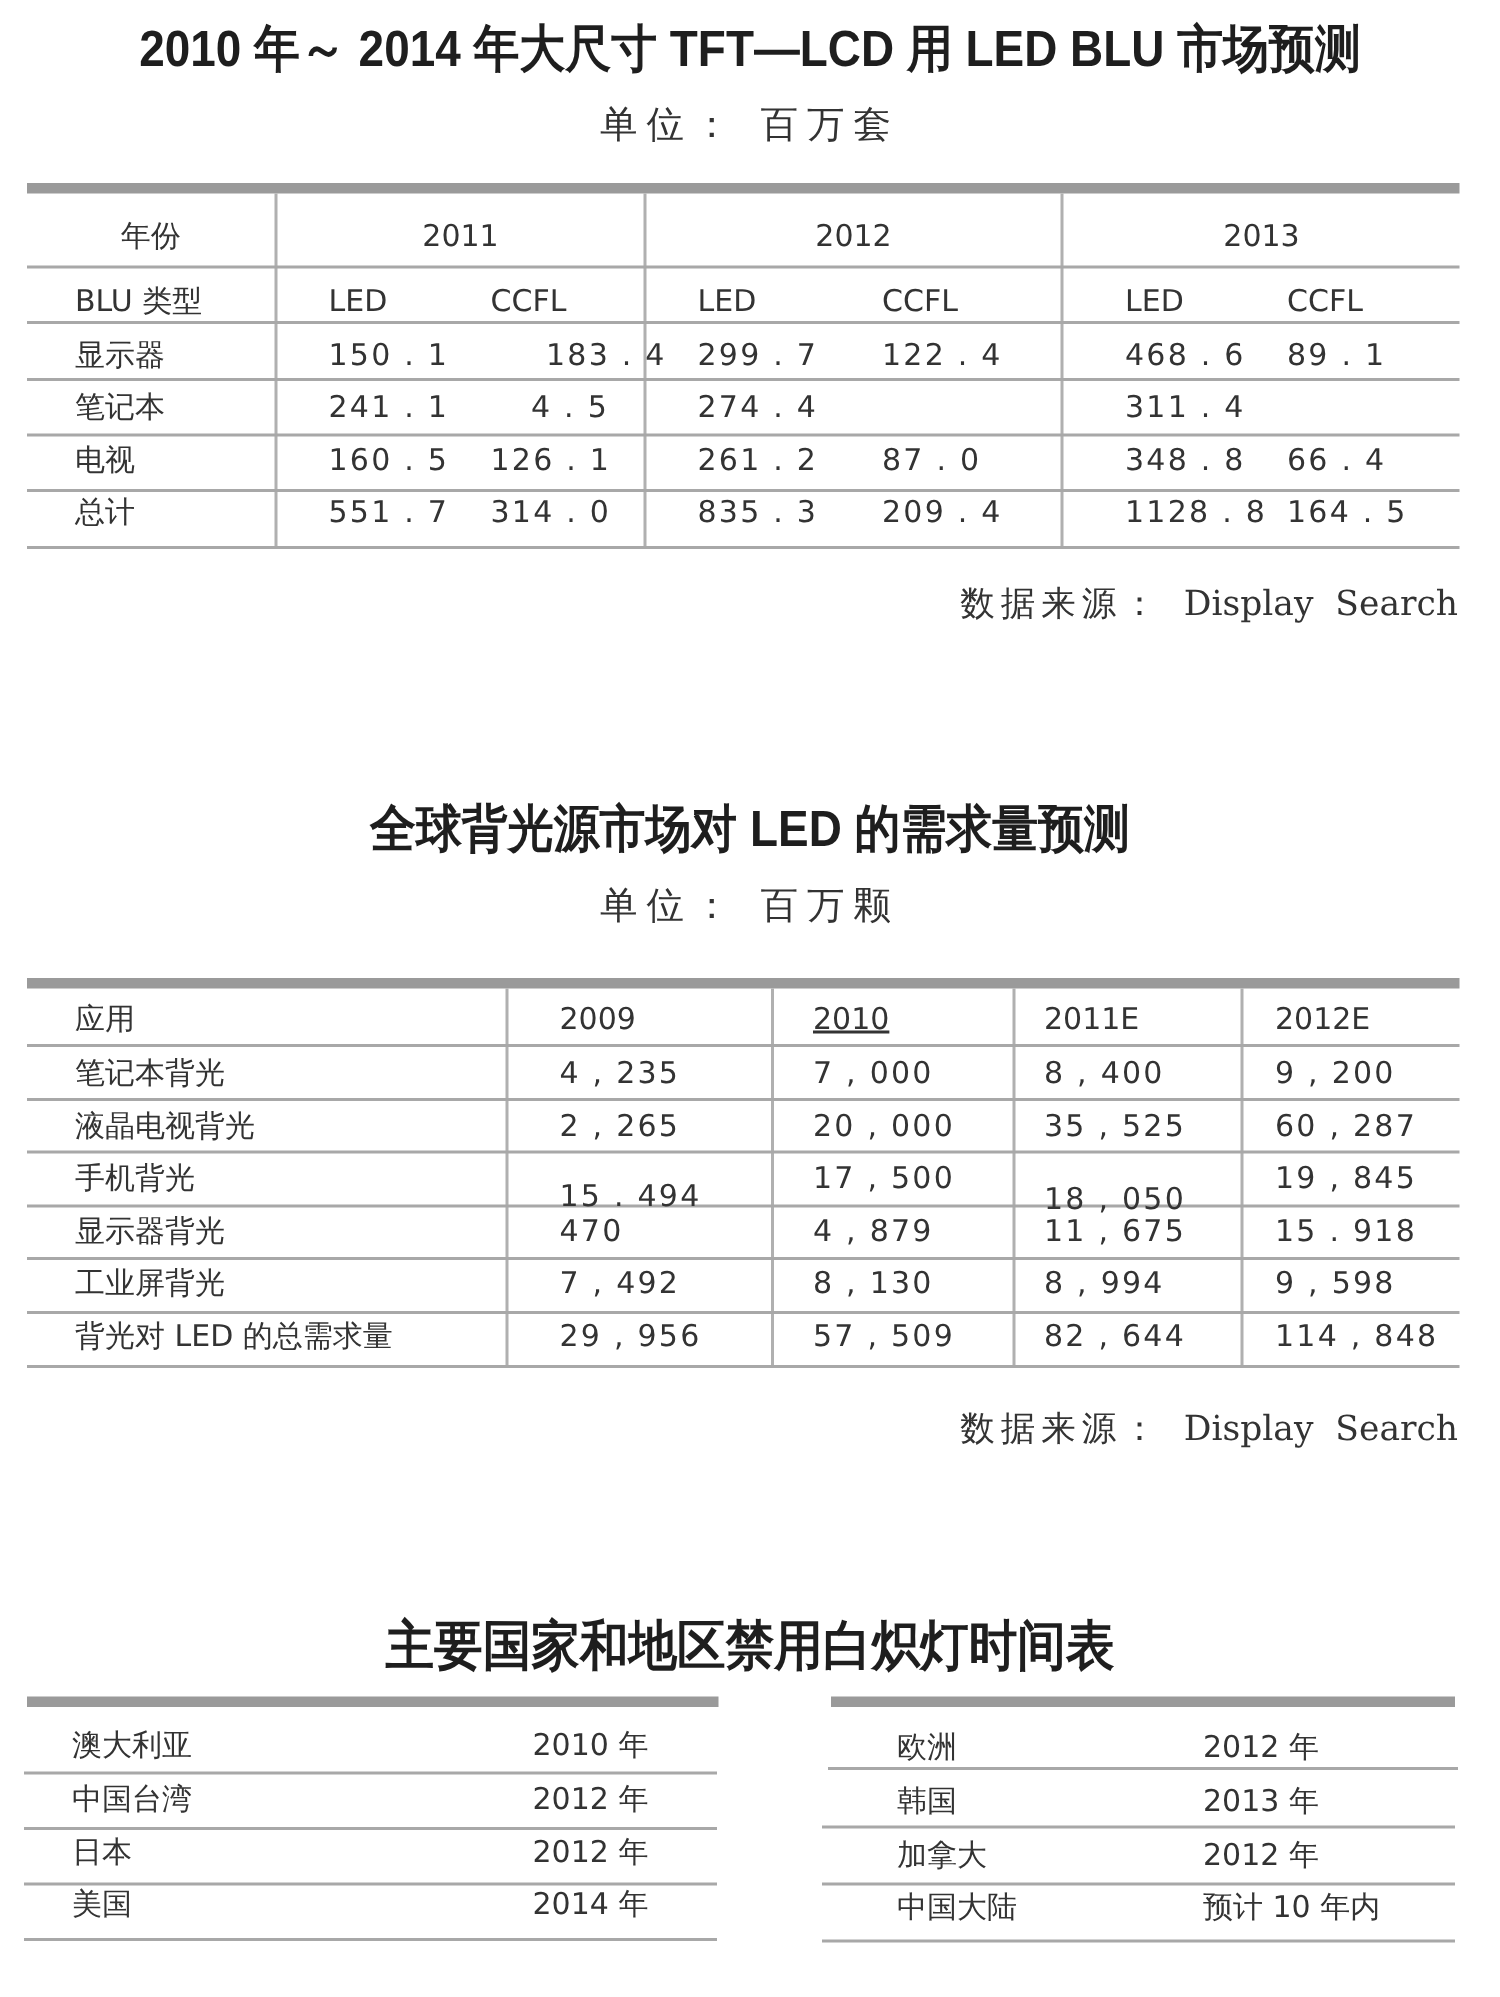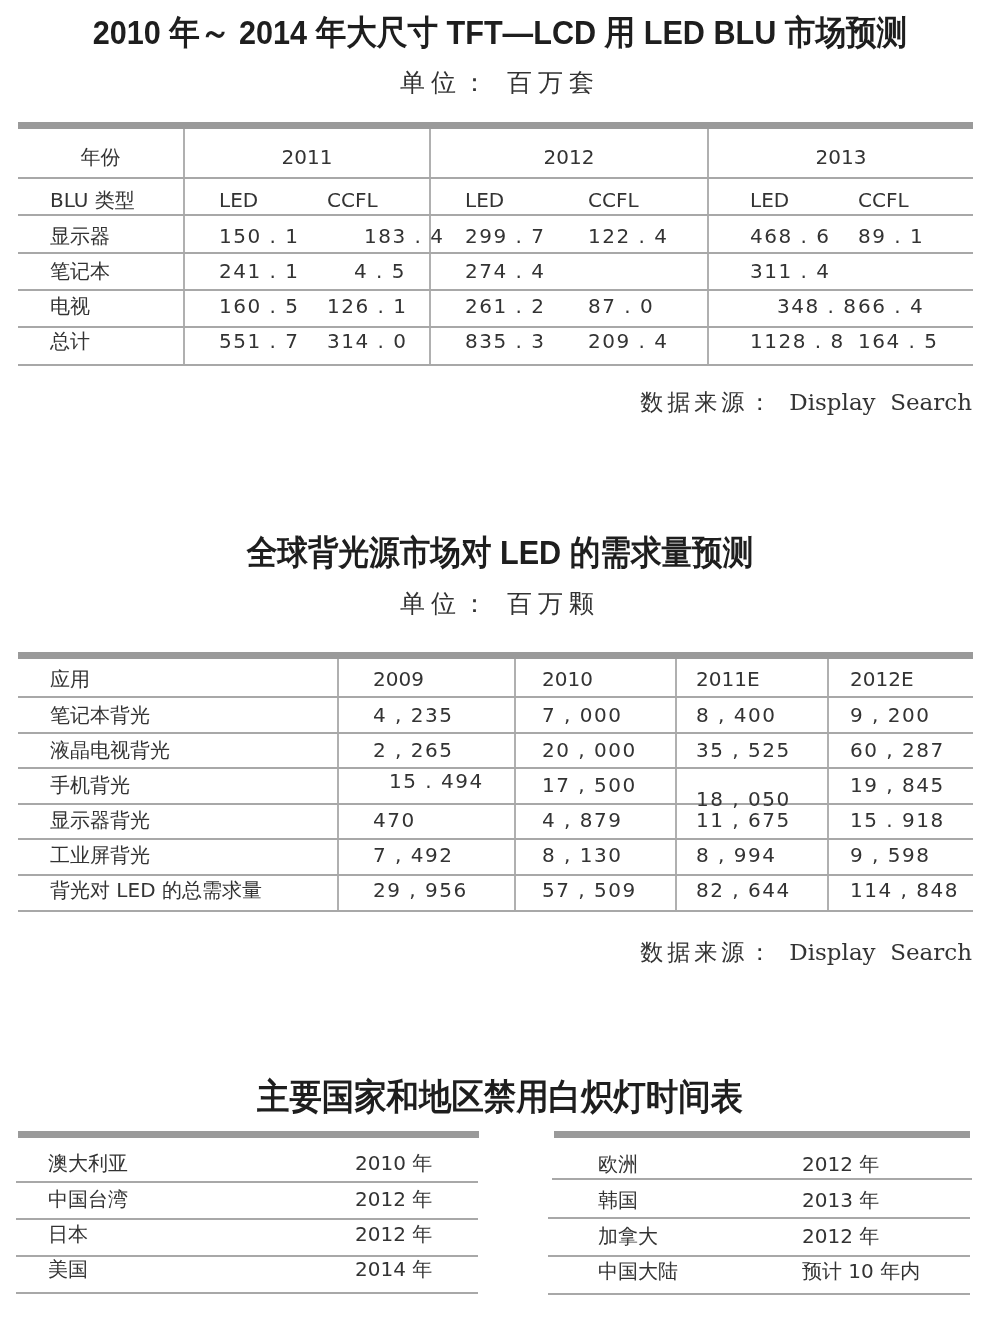--- a/index.html
+++ b/index.html
@@ -82,21 +82,21 @@
     <div class="cell num" style="left:588px; top:259px;"></div>
     <div class="cell num" style="left:750px; top:259px;">311 . 4</div>
     <div class="cell num" style="left:858px; top:259px;"></div>
   </div>
   <div>
     <div class="cell" style="left:50px; top:294px;">电视</div>
     <div class="cell num" style="left:219px; top:294px;">160 . 5</div>
     <div class="cell num" style="left:327px; top:294px;">126 . 1</div>
     <div class="cell num" style="left:465px; top:294px;">261 . 2</div>
     <div class="cell num" style="left:588px; top:294px;">87 . 0</div>
-    <div class="cell num" style="left:750px; top:294px;margin-left:27px;">348 . 8</div>
+    <div class="cell num" style="left:750px; top:294px;">348 . 8</div>
     <div class="cell num" style="left:858px; top:294px;">66 . 4</div>
   </div>
   <div>
     <div class="cell" style="left:50px; top:329px;">总计</div>
     <div class="cell num" style="left:219px; top:329px;">551 . 7</div>
     <div class="cell num" style="left:327px; top:329px;">314 . 0</div>
     <div class="cell num" style="left:465px; top:329px;">835 . 3</div>
     <div class="cell num" style="left:588px; top:329px;">209 . 4</div>
     <div class="cell num" style="left:750px; top:329px;">1128 . 8</div>
     <div class="cell num" style="left:858px; top:329px;">164 . 5</div>
@@ -119,41 +119,41 @@
   <div class="hline" style="left:18px; top:696px; width:955px;"></div>
   <div class="hline" style="left:18px; top:732px; width:955px;"></div>
   <div class="hline" style="left:18px; top:767px; width:955px;"></div>
   <div class="hline" style="left:18px; top:803px; width:955px;"></div>
   <div class="hline" style="left:18px; top:838px; width:955px;"></div>
   <div class="hline" style="left:18px; top:874px; width:955px;"></div>
   <div class="hline" style="left:18px; top:910px; width:955px;"></div>
 
   <div class="cell" style="left:50px; top:667px;">应用</div>
   <div class="cell" style="left:373px; top:667px;">2009</div>
-  <div class="cell" style="left:542px; top:667px;">2010</div>
+  <div class="cell" style="left:542px; top:667px;text-decoration:underline;">2010</div>
   <div class="cell" style="left:696px; top:667px;">2011E</div>
   <div class="cell" style="left:850px; top:667px;">2012E</div>
 
   <div>
     <div class="cell" style="left:50px; top:703px;">笔记本背光</div>
     <div class="cell num" style="left:373px; top:703px;">4 , 235</div>
     <div class="cell num" style="left:542px; top:703px;">7 , 000</div>
     <div class="cell num" style="left:696px; top:703px;">8 , 400</div>
     <div class="cell num" style="left:850px; top:703px;">9 , 200</div>
   </div>
   <div>
     <div class="cell" style="left:50px; top:738px;">液晶电视背光</div>
     <div class="cell num" style="left:373px; top:738px;text-align:right;">2 , 265</div>
     <div class="cell num" style="left:542px; top:738px;">20 , 000</div>
     <div class="cell num" style="left:696px; top:738px;">35 , 525</div>
     <div class="cell num" style="left:850px; top:738px;">60 , 287</div>
   </div>
   <div>
     <div class="cell" style="left:50px; top:773px;">手机背光</div>
-    <div class="cell num" style="left:373px; top:769px;margin-left:16px;">15 . 494</div>
+    <div class="cell num" style="left:373px; top:785px;">15 . 494</div>
     <div class="cell num" style="left:542px; top:773px;">17 , 500</div>
     <div class="cell num" style="left:696px; top:773px;margin-top:14px;">18 , 050</div>
     <div class="cell num" style="left:850px; top:773px;">19 , 845</div>
   </div>
   <div>
     <div class="cell" style="left:50px; top:808px;">显示器背光</div>
     <div class="cell num" style="left:373px; top:808px;">470</div>
     <div class="cell num" style="left:542px; top:808px;">4 , 879</div>
     <div class="cell num" style="left:696px; top:808px;">11 , 675</div>
     <div class="cell num" style="left:850px; top:808px;">15 . 918</div>

